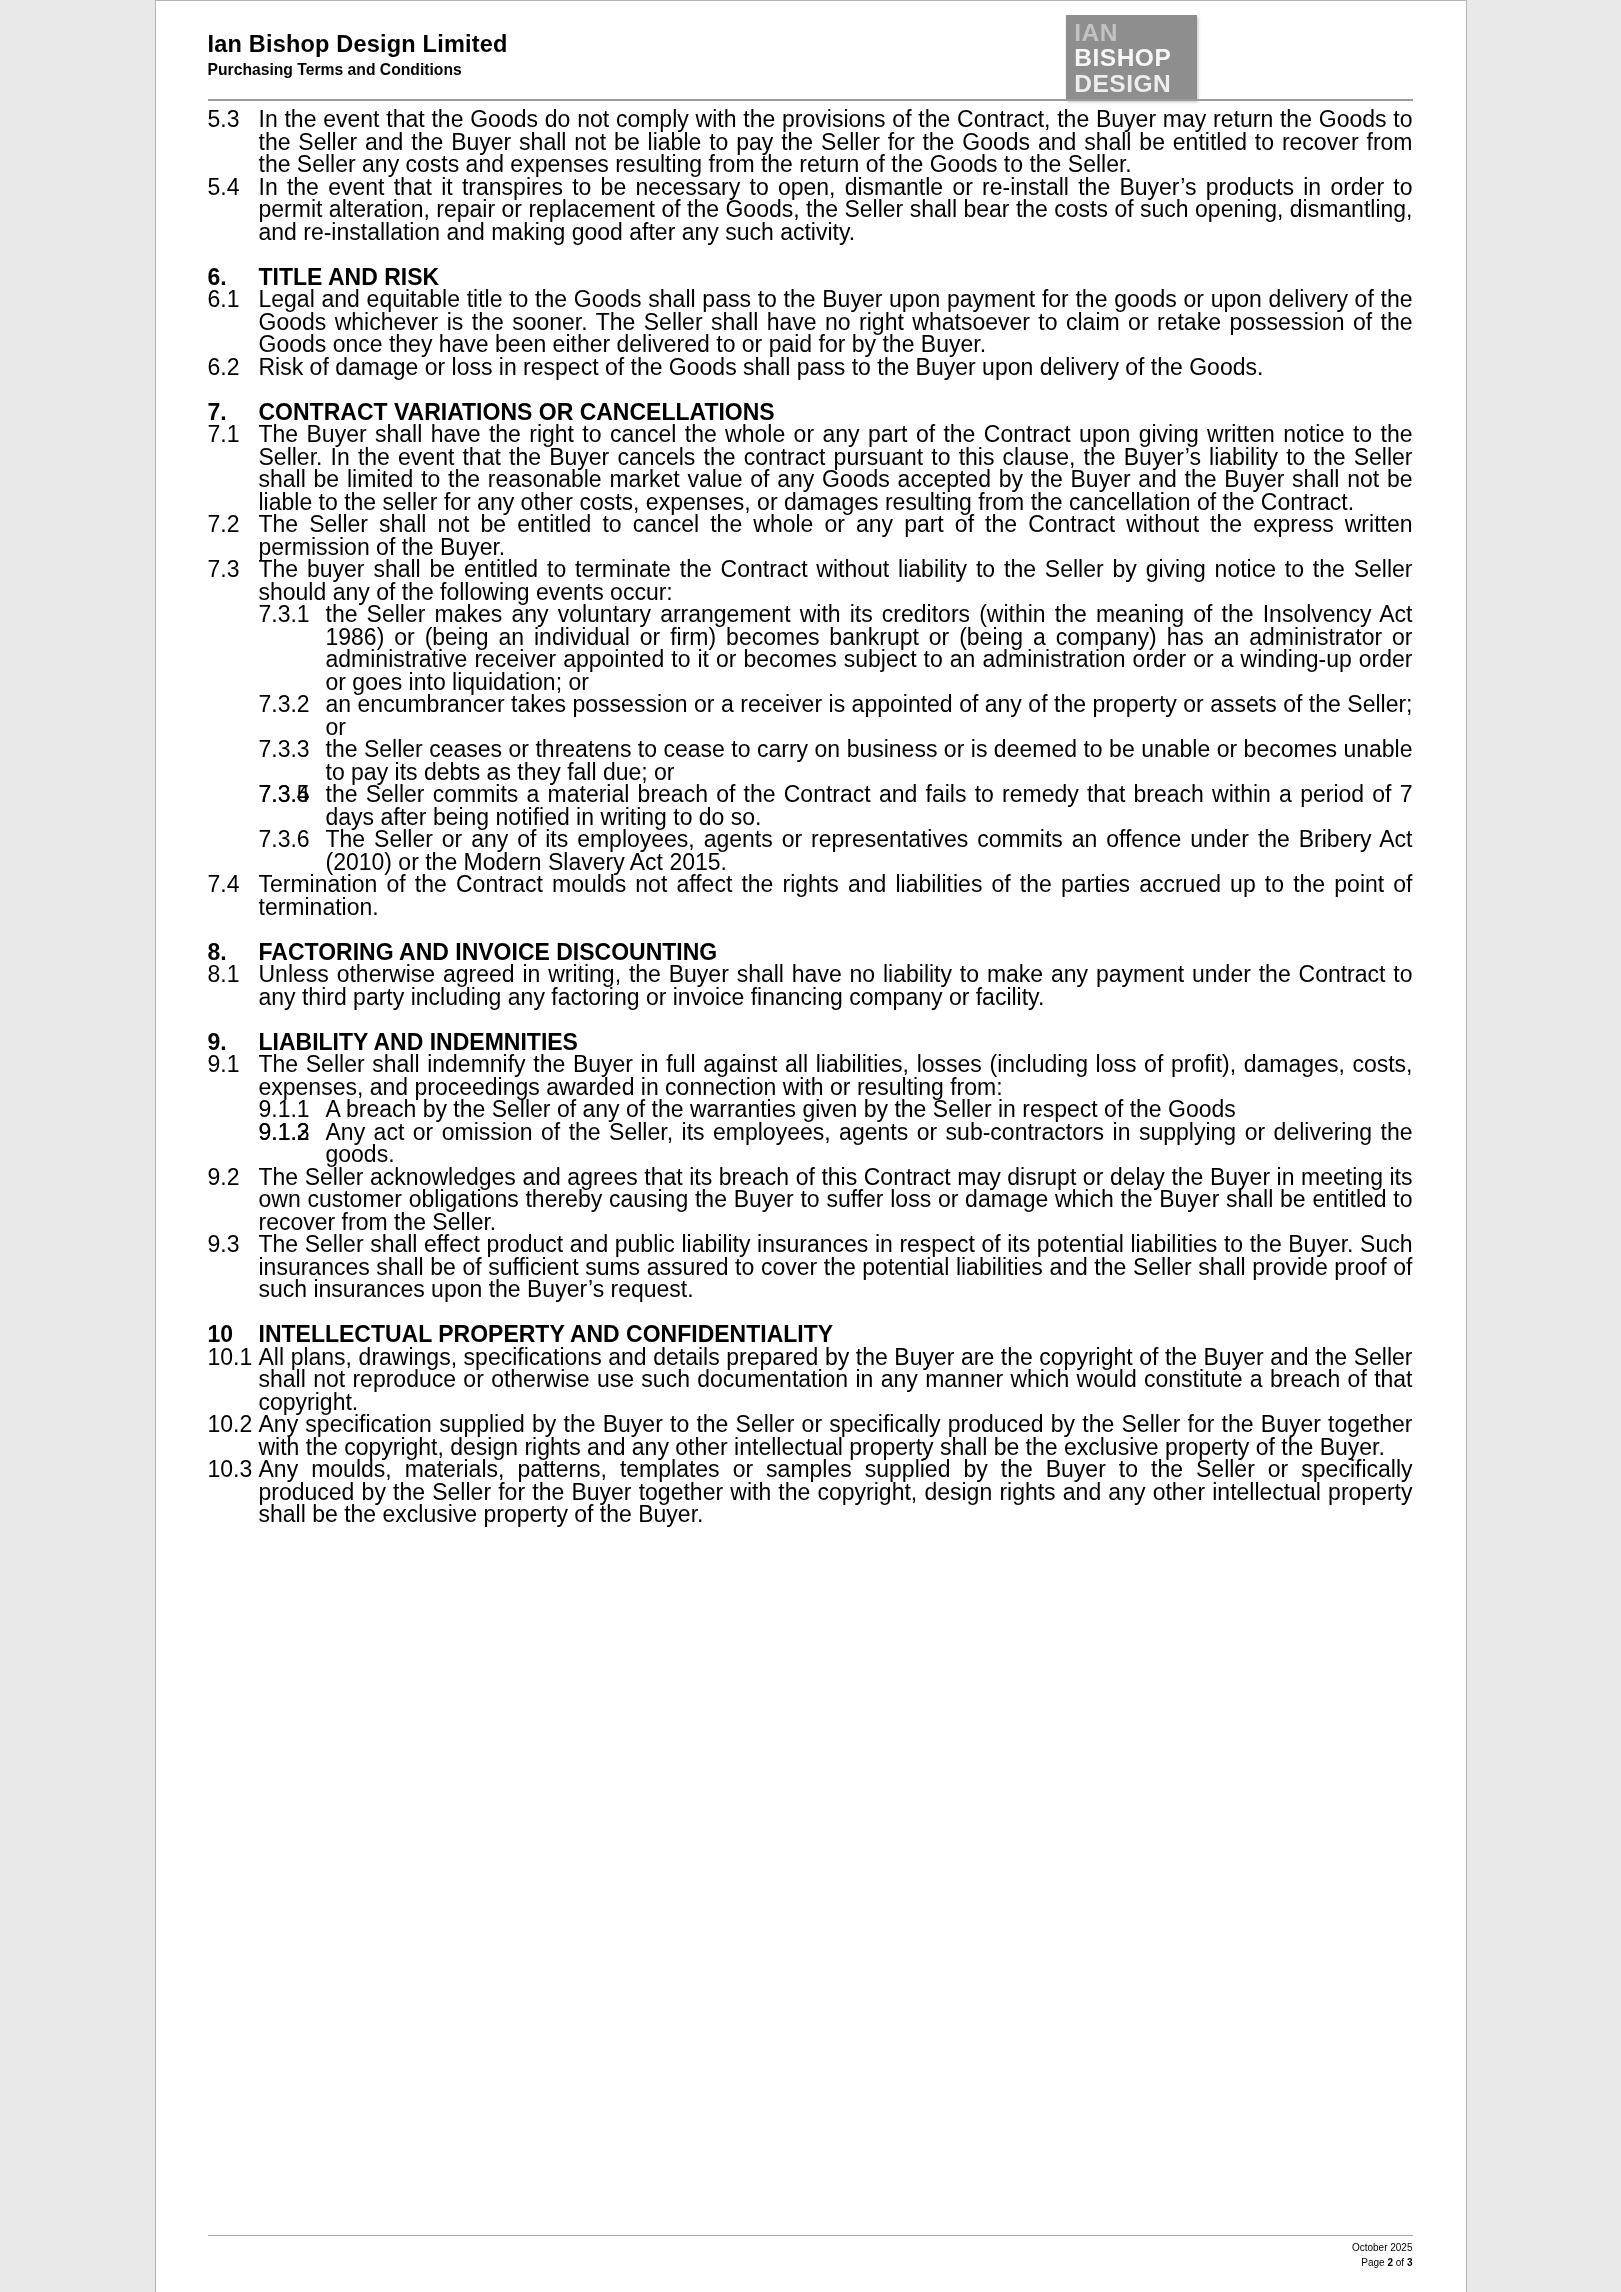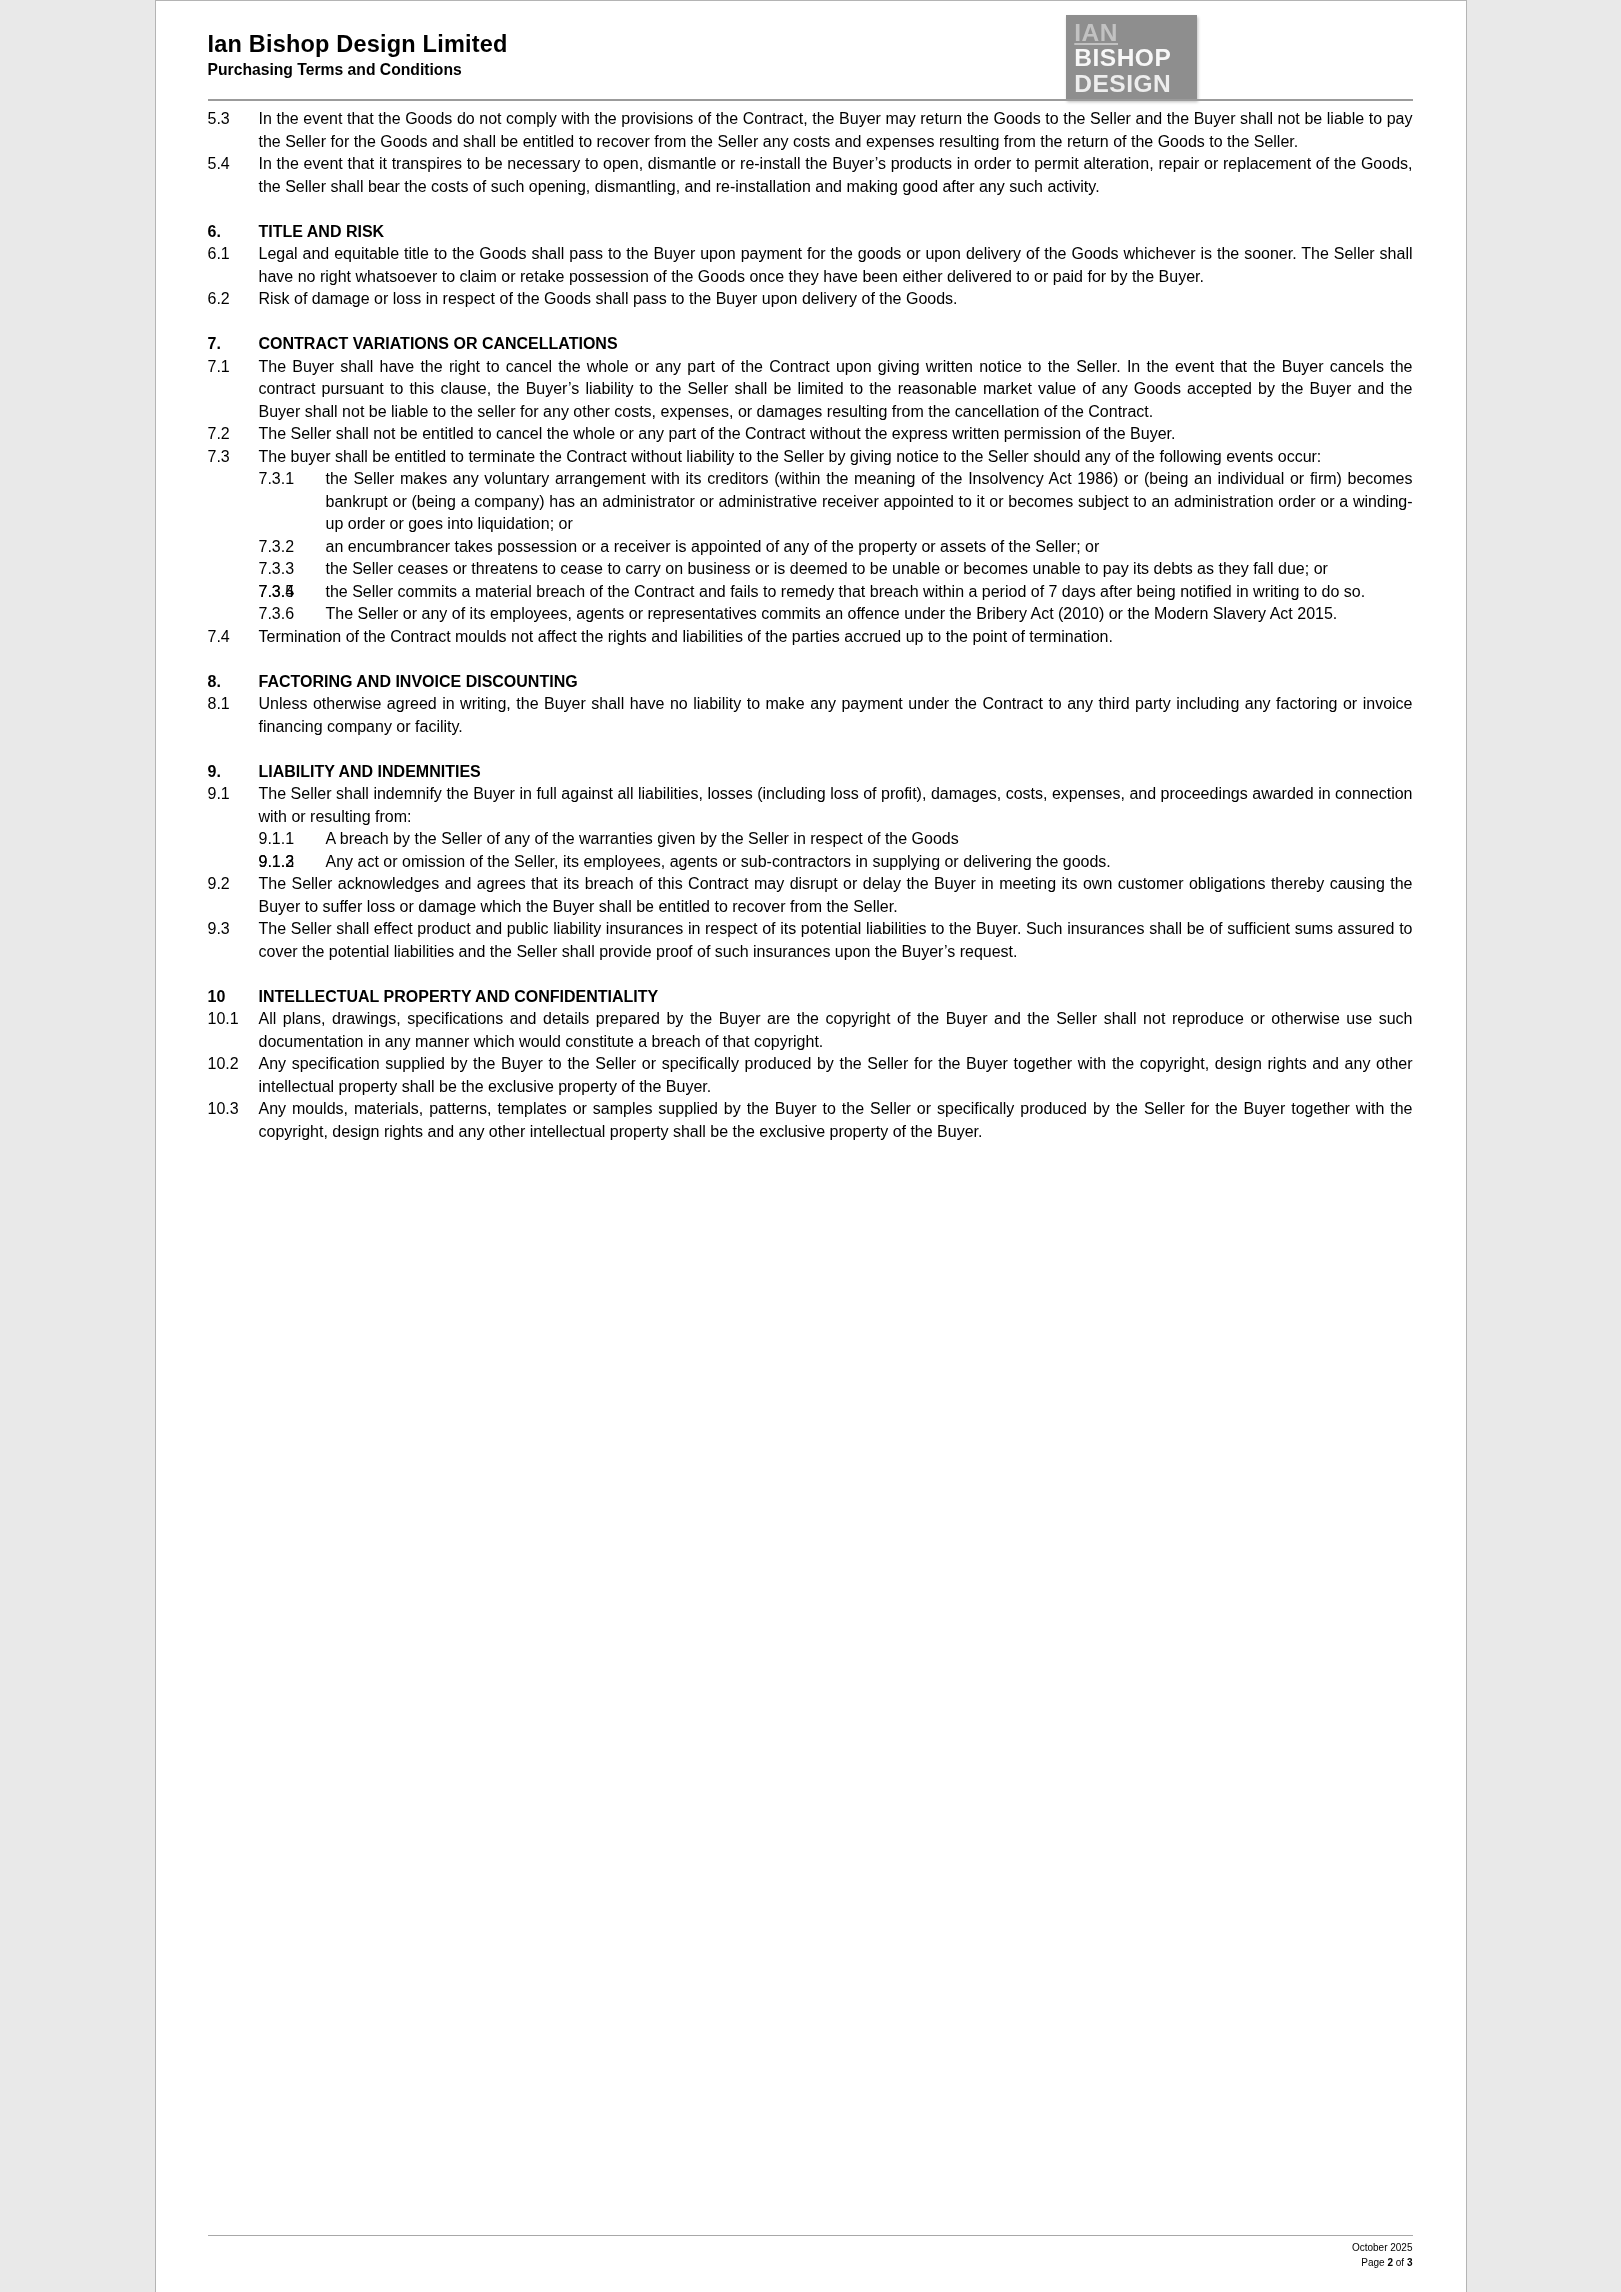--- a/index.html
+++ b/index.html
@@ -62,21 +62,21 @@
     right: 53px;
     top: 98px;
   }
 
   
   .content {
     position: absolute;
     left: 52px;
     right: 53px;
     top: 107px;
-    font-size: 16px;
+    font-size: 23px;
     line-height: 22.5px;
   }
   .clause {
     position: relative;
     padding-left: 51px;
     text-align: justify;
   }
   .clause .num {
     position: absolute;
     left: 0;
@@ -113,21 +113,21 @@
 </style>
 </head>
 <body>
 
 <div class="page">
 
   <div>
     <div class="company">Ian Bishop Design Limited</div>
     <div class="doc-title">Purchasing Terms and Conditions</div>
     <div class="logo" style="background: rgb(142, 142, 142);">
-      <div class="logo-line" style="color: rgb(194, 194, 194); text-decoration: underline;">IAN</div>
+      <div class="logo-line" style="color: rgb(194, 194, 194);">IAN</div>
       <div class="logo-line" style="color: rgb(247, 247, 247);">BISHOP</div>
       <div class="logo-line" style="color: rgb(237, 237, 237);">DESIGN</div>
     </div>
     <div class="rule header-rule"></div>
   </div>
 
   <div class="content" id="clauses">
       <div class="clause level-1"><span class="num">5.3</span><span>In the event that the Goods do not comply with the provisions of the Contract, the Buyer may return the Goods to the Seller and the Buyer shall not be liable to pay the Seller for the Goods and shall be entitled to recover from the Seller any costs and expenses resulting from the return of the Goods to the Seller.</span></div>
       <div class="clause level-1"><span class="num">5.4</span><span>In the event that it transpires to be necessary to open, dismantle or re-install the Buyer’s products in order to permit alteration, repair or replacement of the Goods, the Seller shall bear the costs of such opening, dismantling, and re-installation and making good after any such activity.</span></div>
       <div class="clause level-1 heading"><span class="num">6.</span><span>TITLE AND RISK</span></div>

